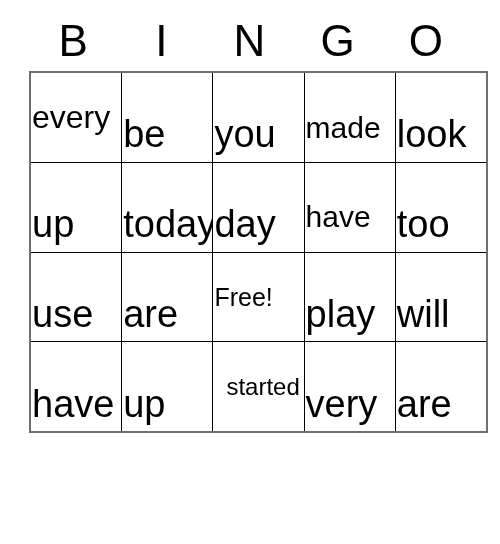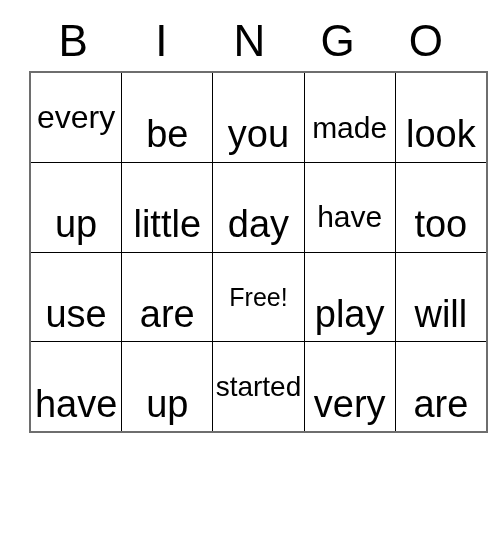--- a/index.html
+++ b/index.html
@@ -46,39 +46,39 @@
     width: 441px;
     border-collapse: collapse;
     table-layout: fixed;
     border: 2px solid #6e6e6e;
   }
   #bingo-grid tr { height: 88.8px; }
   #bingo-grid td {
     width: 88.2px;
     height: 88.8px;
     border: 1px solid #000000;
-    text-align: center;
+    text-align: left;
     vertical-align: middle;
     padding: 0 1px;
     overflow: hidden;
     white-space: nowrap;
     background: #ffffff;
   }
   .cell-text {
     display: block;
     line-height: 1.05;
     font-weight: 400;
   }
 
   
   .fs-xl { font-size: 38px; margin-top: 36px; }
   .fs-lg { font-size: 25px; }
   .fs-md { font-size: 32px; }
   .fs-sm { font-size: 30px; margin-top: 20px; }
-  .fs-xs { font-size: 28px; }
+  .fs-xs { font-size: 24px; padding-left: 12px; }
 </style>
 </head>
 <body>
 
 <div id="bingo-card">
 
   <div id="bingo-header">
     <div class="header-letter">B</div>
     <div class="header-letter">I</div>
     <div class="header-letter">N</div>
@@ -103,21 +103,21 @@
           </td>
         <td>
             <span class="cell-text fs-xl">look</span>
           </td>
       </tr>
       <tr>
         <td>
             <span class="cell-text fs-xl">up</span>
           </td>
         <td>
-            <span class="cell-text fs-xl">little</span>
+            <span class="cell-text fs-xl">today</span>
           </td>
         <td>
             <span class="cell-text fs-xl">day</span>
           </td>
         <td>
             <span class="cell-text fs-sm">have</span>
           </td>
         <td>
             <span class="cell-text fs-xl">too</span>
           </td>

